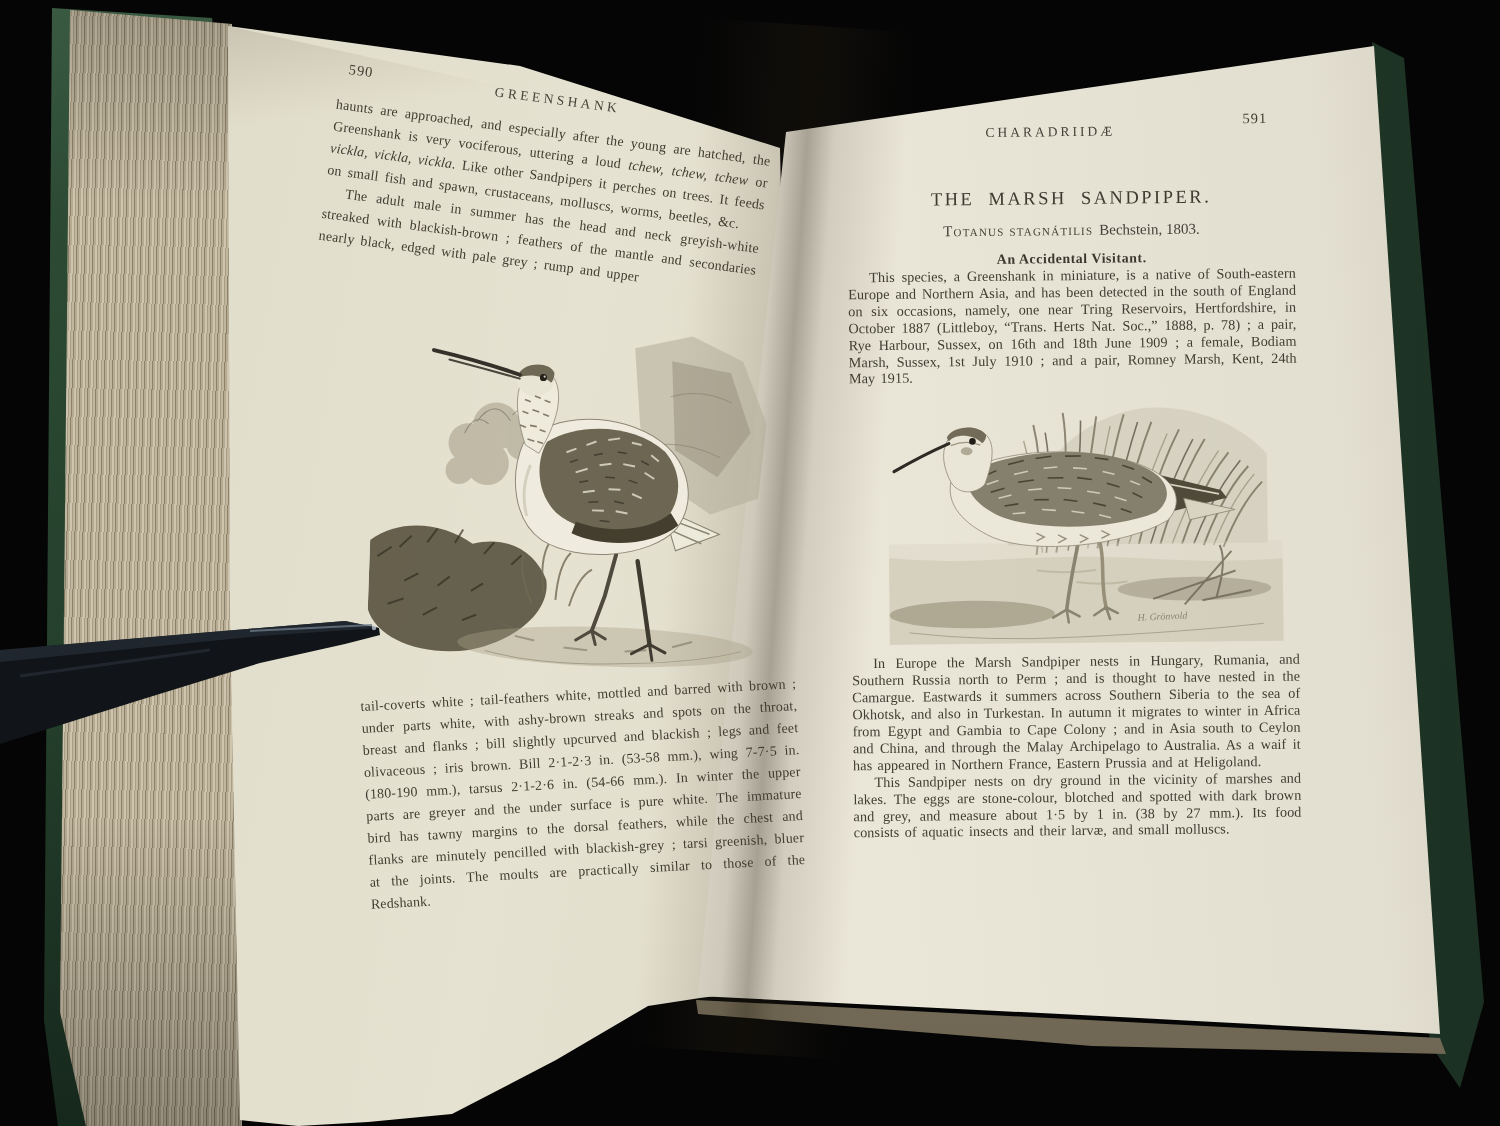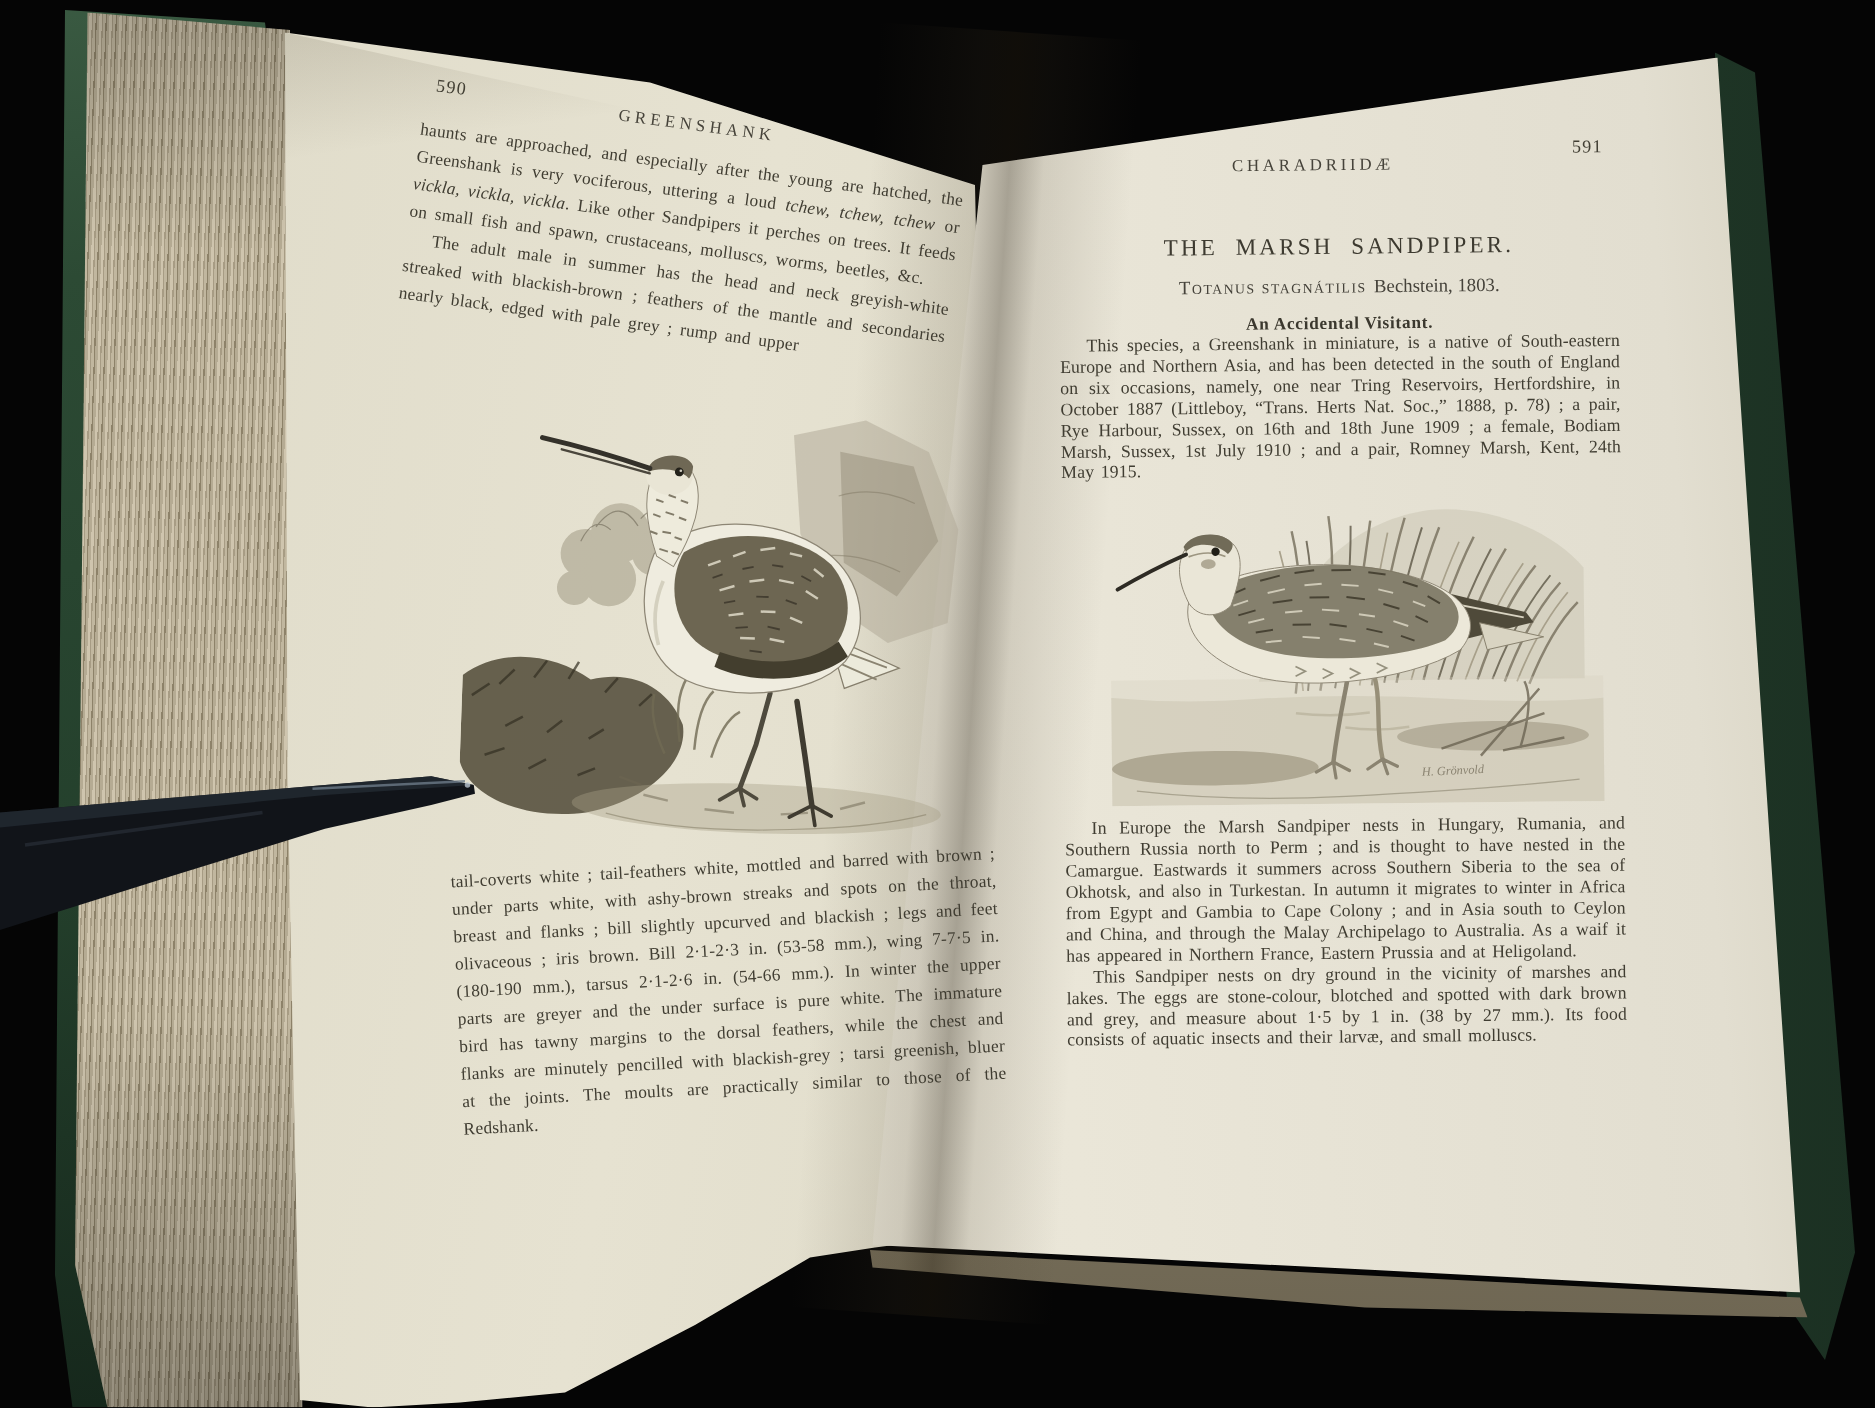--- a/index.html
+++ b/index.html
@@ -35,21 +35,21 @@
   
   .lp-top{position:absolute;left:342px;top:60px;width:438px;transform:rotate(7.5deg);transform-origin:0 0;}
   .lp-bottom{position:absolute;left:360px;top:696px;width:436px;transform:rotate(-3deg);transform-origin:0 0;}
   .lp-illo{position:absolute;left:372px;top:296px;width:404px;height:390px;transform:rotate(2deg);}
   .rp-col{position:absolute;left:850px;top:114px;width:448px;transform:rotate(-0.6deg);}
 
   .folio-row{position:relative;height:22px;}
   .folio{font-size:14.5px;letter-spacing:1px;color:#413e33;}
   .lp-top .folio{position:absolute;left:8px;top:0;}
   .running-head{position:absolute;left:0;right:0;top:4px;text-align:center;font-size:13.5px;letter-spacing:3.5px;color:#46433a;}
-  .rp-col .folio{position:absolute;right:12px;top:-2px;}
+  .rp-col .folio{position:absolute;right:27px;top:-2px;}
   .rp-col .running-head{top:10px;padding-right:40px;letter-spacing:3px;}
 
   p.book{margin:0;text-align:justify;color:#403d32;}
   .lp-top p.book,.lp-bottom p.book{font-size:13.9px;line-height:22px;letter-spacing:.2px;word-spacing:2.5px;}
   .lp-top p.book{margin-top:12px;}
   .lp-top p.indent{text-indent:1.5em;margin-top:0;}
   .rp-col p.book{font-size:14.2px;line-height:16.9px;word-spacing:1.6px;letter-spacing:.1px;}
   .seg-i{font-style:italic;}
 
   .rp-title{margin-top:52px;text-align:center;font-size:18.5px;letter-spacing:2.5px;word-spacing:7px;color:#3d3a30;}

